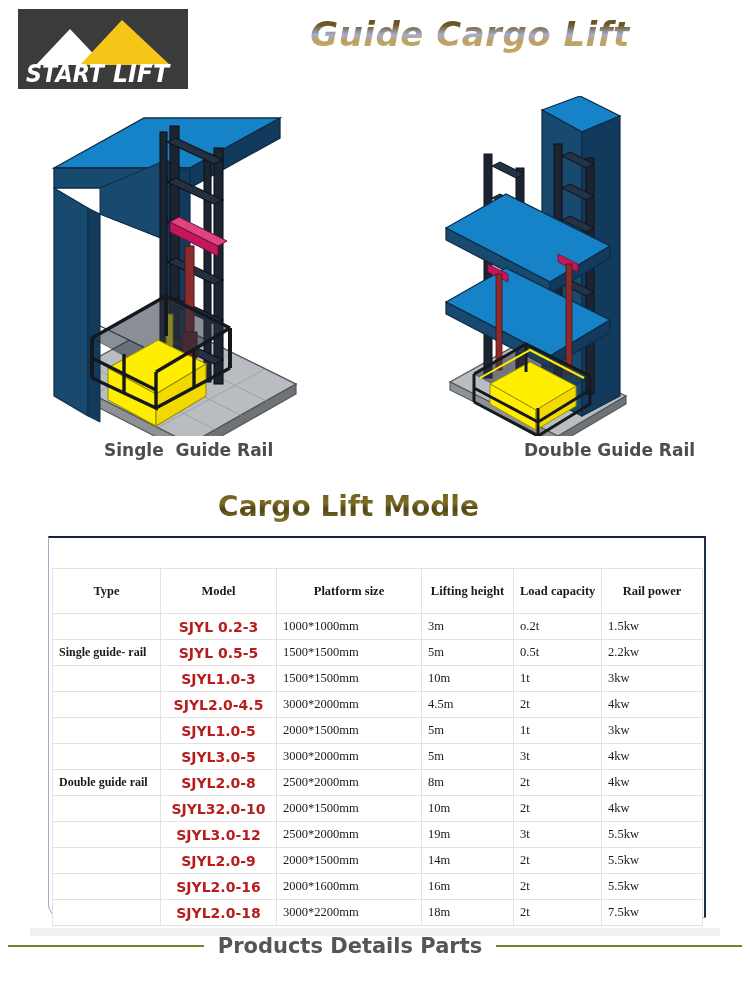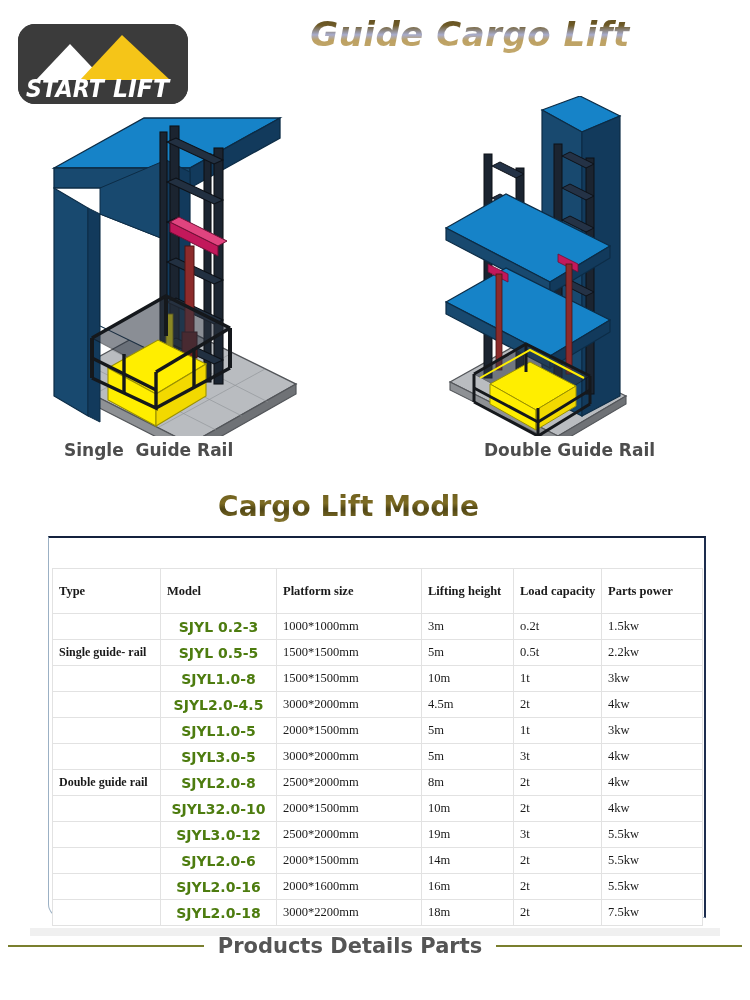--- a/index.html
+++ b/index.html
@@ -18,26 +18,25 @@
   
   .header {
     position: absolute;
     top: 0; left: 0;
     width: 750px;
     height: 96px;
   }
   .logo-box {
     position: absolute;
     left: 18px;
-    top: 24px;
+    top: 9px;
     width: 170px;
     height: 80px;
     background: #3b3b3b;
     overflow: hidden;
-    border-radius: 17px;
   }
   .logo-svg { display: block; }
   .page-title {
     position: absolute;
     left: 200px;
     top: 14px;
     width: 540px;
     text-align: center;
     font-size: 34px;
     font-weight: bold;
@@ -71,20 +70,21 @@
     width: 750px;
     height: 34px;
   }
   .caption {
     position: absolute;
     font-size: 17px;
     font-weight: bold;
     color: #4d4d4d;
     white-space: pre;
     font-family: "DejaVu Sans", sans-serif;
+    margin-left: 40px;
   }
   .caption-single { left: 64px; top: 0; }
   .caption-double { left: 484px; top: 0; }
 
   
   .section-title {
     position: absolute;
     top: 490px; left: 0;
     width: 697px;
     text-align: center;
@@ -135,34 +135,34 @@
     vertical-align: middle;
     font-family: "Liberation Serif", serif;
     font-size: 12px;
     color: #1a1a1a;
     white-space: nowrap;
     overflow: hidden;
   }
   table.spec th {
     font-weight: bold;
     height: 44px;
-    text-align: left;
+    text-align: center;
     font-size: 12.5px;
   }
   table.spec td.type-cell {
     font-weight: bold;
     font-size: 12px;
     text-align: left;
   }
   table.spec td.model-cell {
     font-weight: bold;
     font-size: 14px;
     font-family: "DejaVu Sans", sans-serif;
     text-align: center;
-    color: #4d7c0f;
+    color: #b91c1c;
   }
   table.spec td.val-cell {
     font-size: 12.5px;
   }
 
   
   .footer {
     position: absolute;
     top: 928px; left: 0;
     width: 750px;
@@ -386,21 +386,21 @@
       <col class="c-load">
       <col class="c-motor">
   </colgroup>
   <thead>
     <tr>
       <th>Type</th>
       <th>Model</th>
       <th>Platform size</th>
       <th>Lifting height</th>
       <th>Load capacity</th>
-      <th>Parts power</th>
+      <th>Rail power</th>
     </tr>
   </thead>
   <tbody id="spec-body">
       <tr>
         <td class="type-cell"></td>
         <td class="model-cell">SJYL 0.2-3</td>
         <td class="val-cell">1000*1000mm</td>
         <td class="val-cell">3m</td>
         <td class="val-cell">o.2t</td>
         <td class="val-cell">1.5kw</td>
@@ -408,21 +408,21 @@
       <tr>
         <td class="type-cell">Single guide- rail</td>
         <td class="model-cell">SJYL 0.5-5</td>
         <td class="val-cell">1500*1500mm</td>
         <td class="val-cell">5m</td>
         <td class="val-cell">0.5t</td>
         <td class="val-cell">2.2kw</td>
       </tr>
       <tr>
         <td class="type-cell"></td>
-        <td class="model-cell">SJYL1.0-8</td>
+        <td class="model-cell">SJYL1.0-3</td>
         <td class="val-cell">1500*1500mm</td>
         <td class="val-cell">10m</td>
         <td class="val-cell">1t</td>
         <td class="val-cell">3kw</td>
       </tr>
       <tr>
         <td class="type-cell"></td>
         <td class="model-cell">SJYL2.0-4.5</td>
         <td class="val-cell">3000*2000mm</td>
         <td class="val-cell">4.5m</td>
@@ -464,21 +464,21 @@
       <tr>
         <td class="type-cell"></td>
         <td class="model-cell">SJYL3.0-12</td>
         <td class="val-cell">2500*2000mm</td>
         <td class="val-cell">19m</td>
         <td class="val-cell">3t</td>
         <td class="val-cell">5.5kw</td>
       </tr>
       <tr>
         <td class="type-cell"></td>
-        <td class="model-cell">SJYL2.0-6</td>
+        <td class="model-cell">SJYL2.0-9</td>
         <td class="val-cell">2000*1500mm</td>
         <td class="val-cell">14m</td>
         <td class="val-cell">2t</td>
         <td class="val-cell">5.5kw</td>
       </tr>
       <tr>
         <td class="type-cell"></td>
         <td class="model-cell">SJYL2.0-16</td>
         <td class="val-cell">2000*1600mm</td>
         <td class="val-cell">16m</td>

